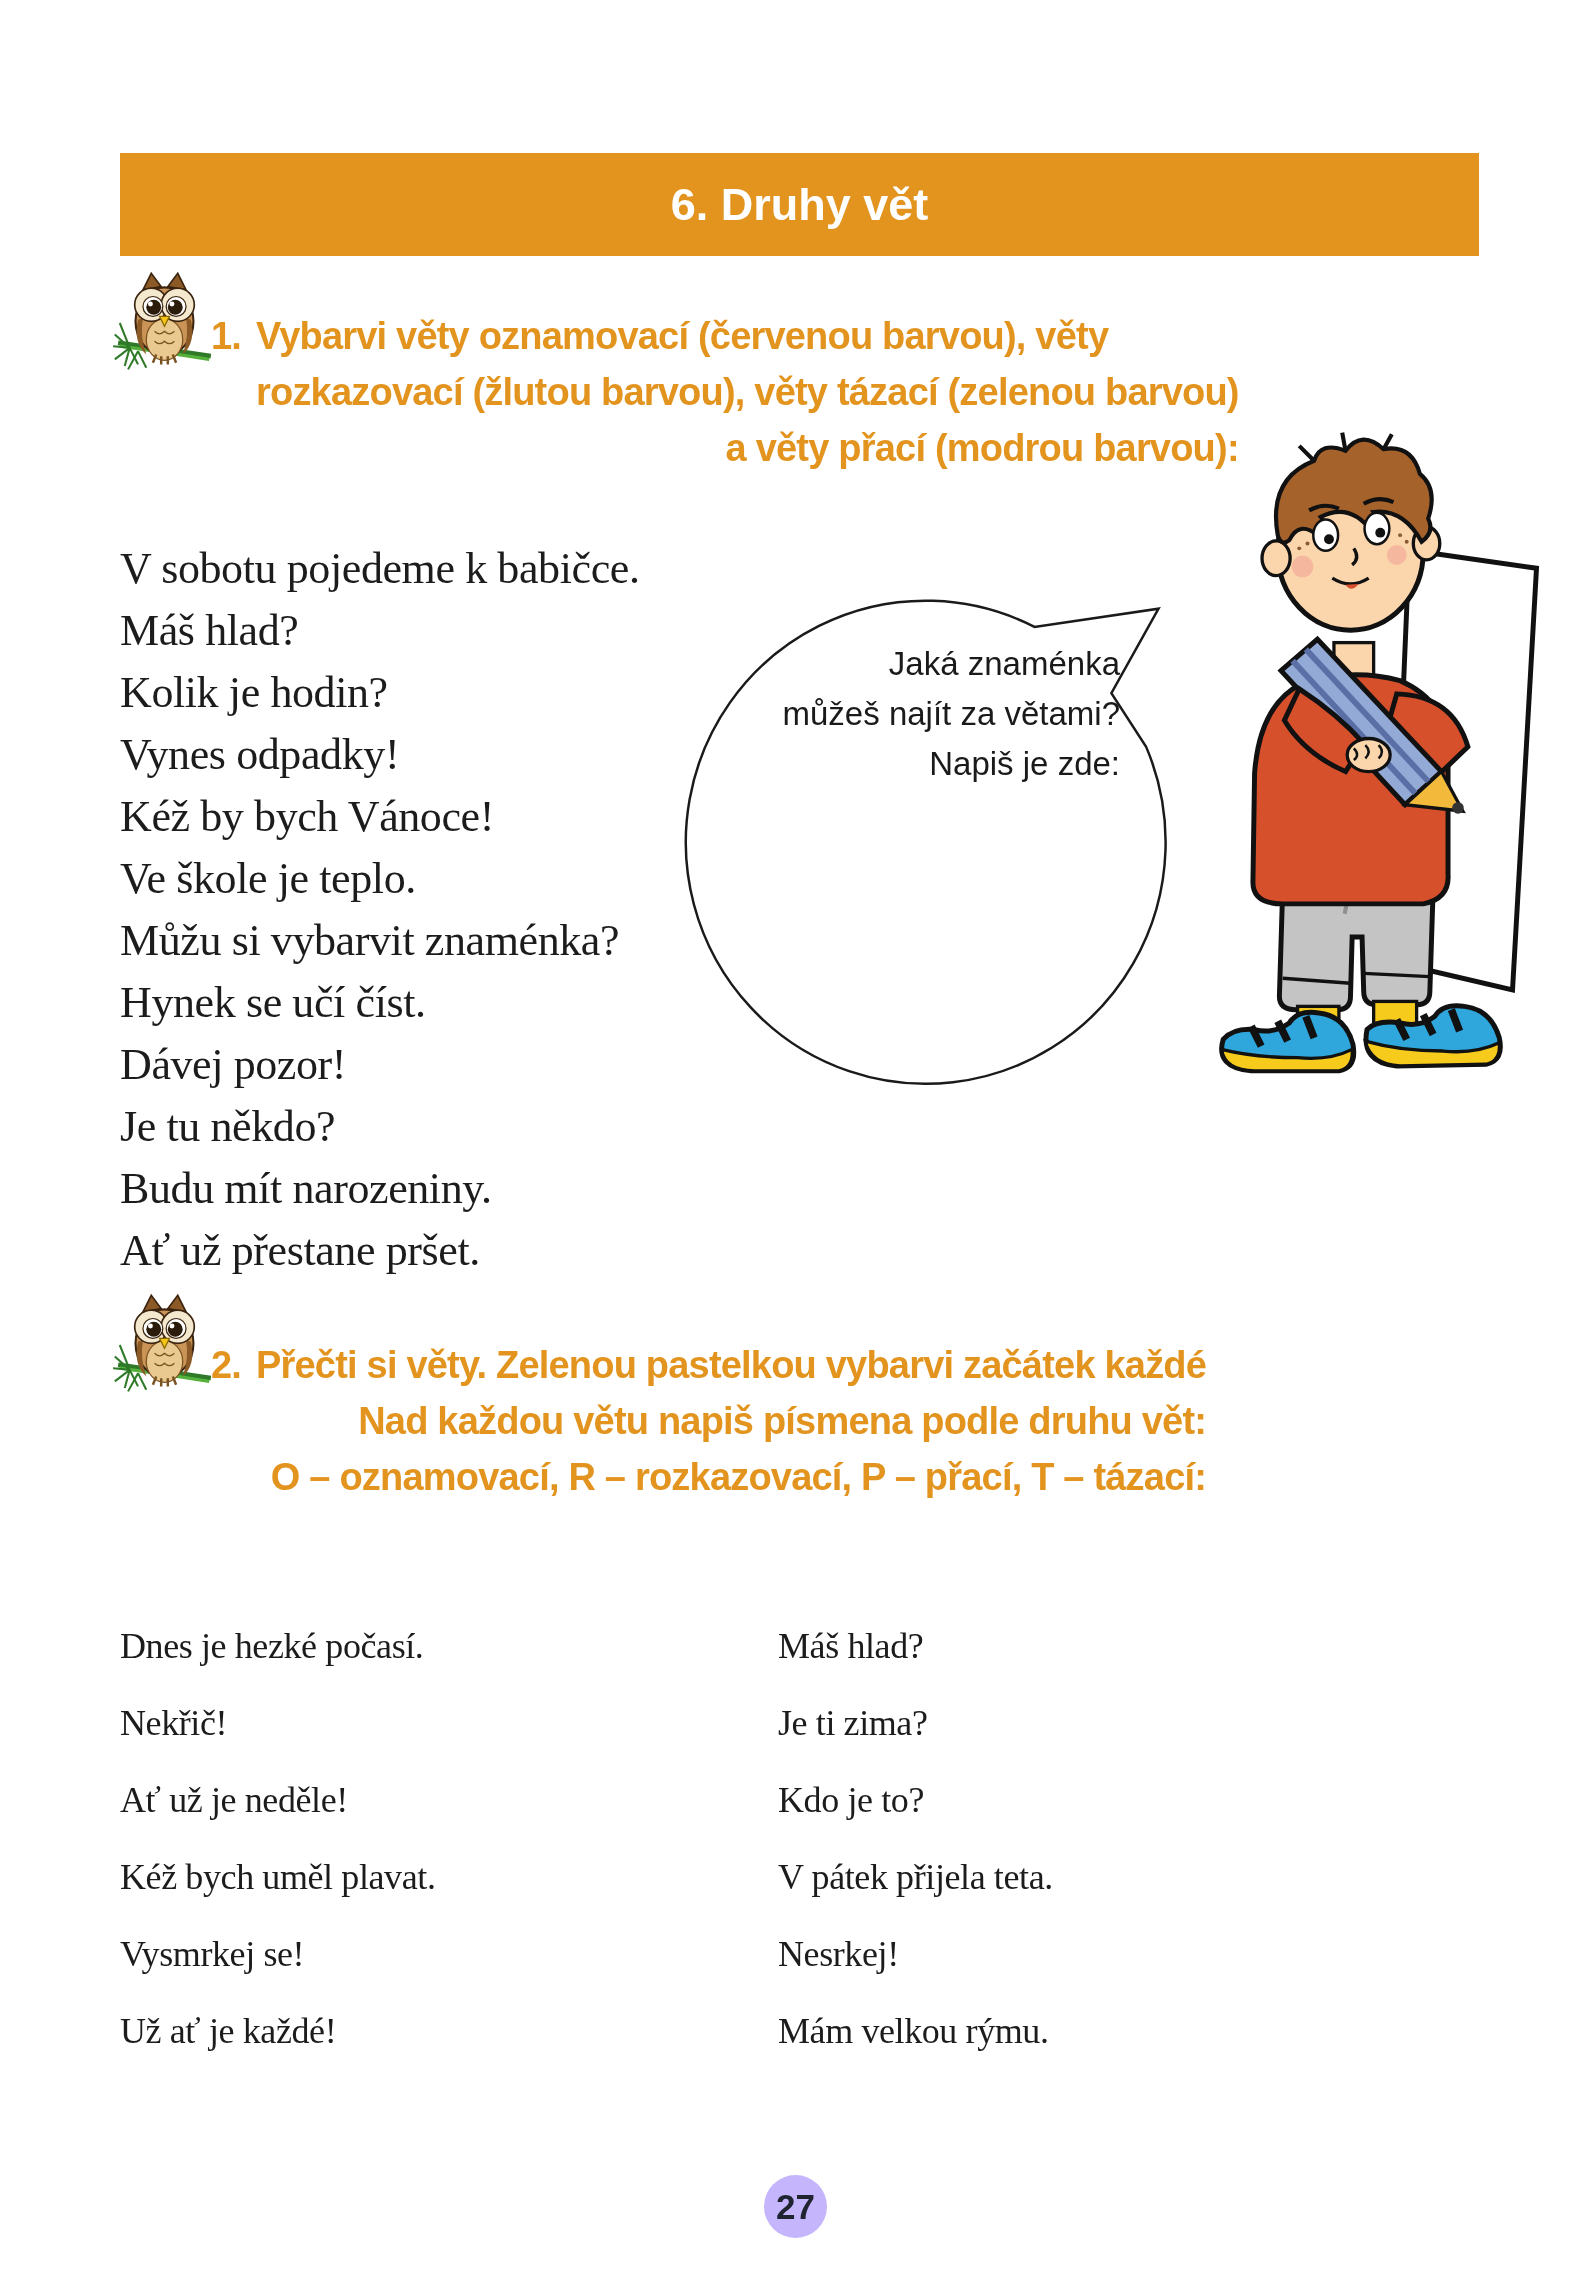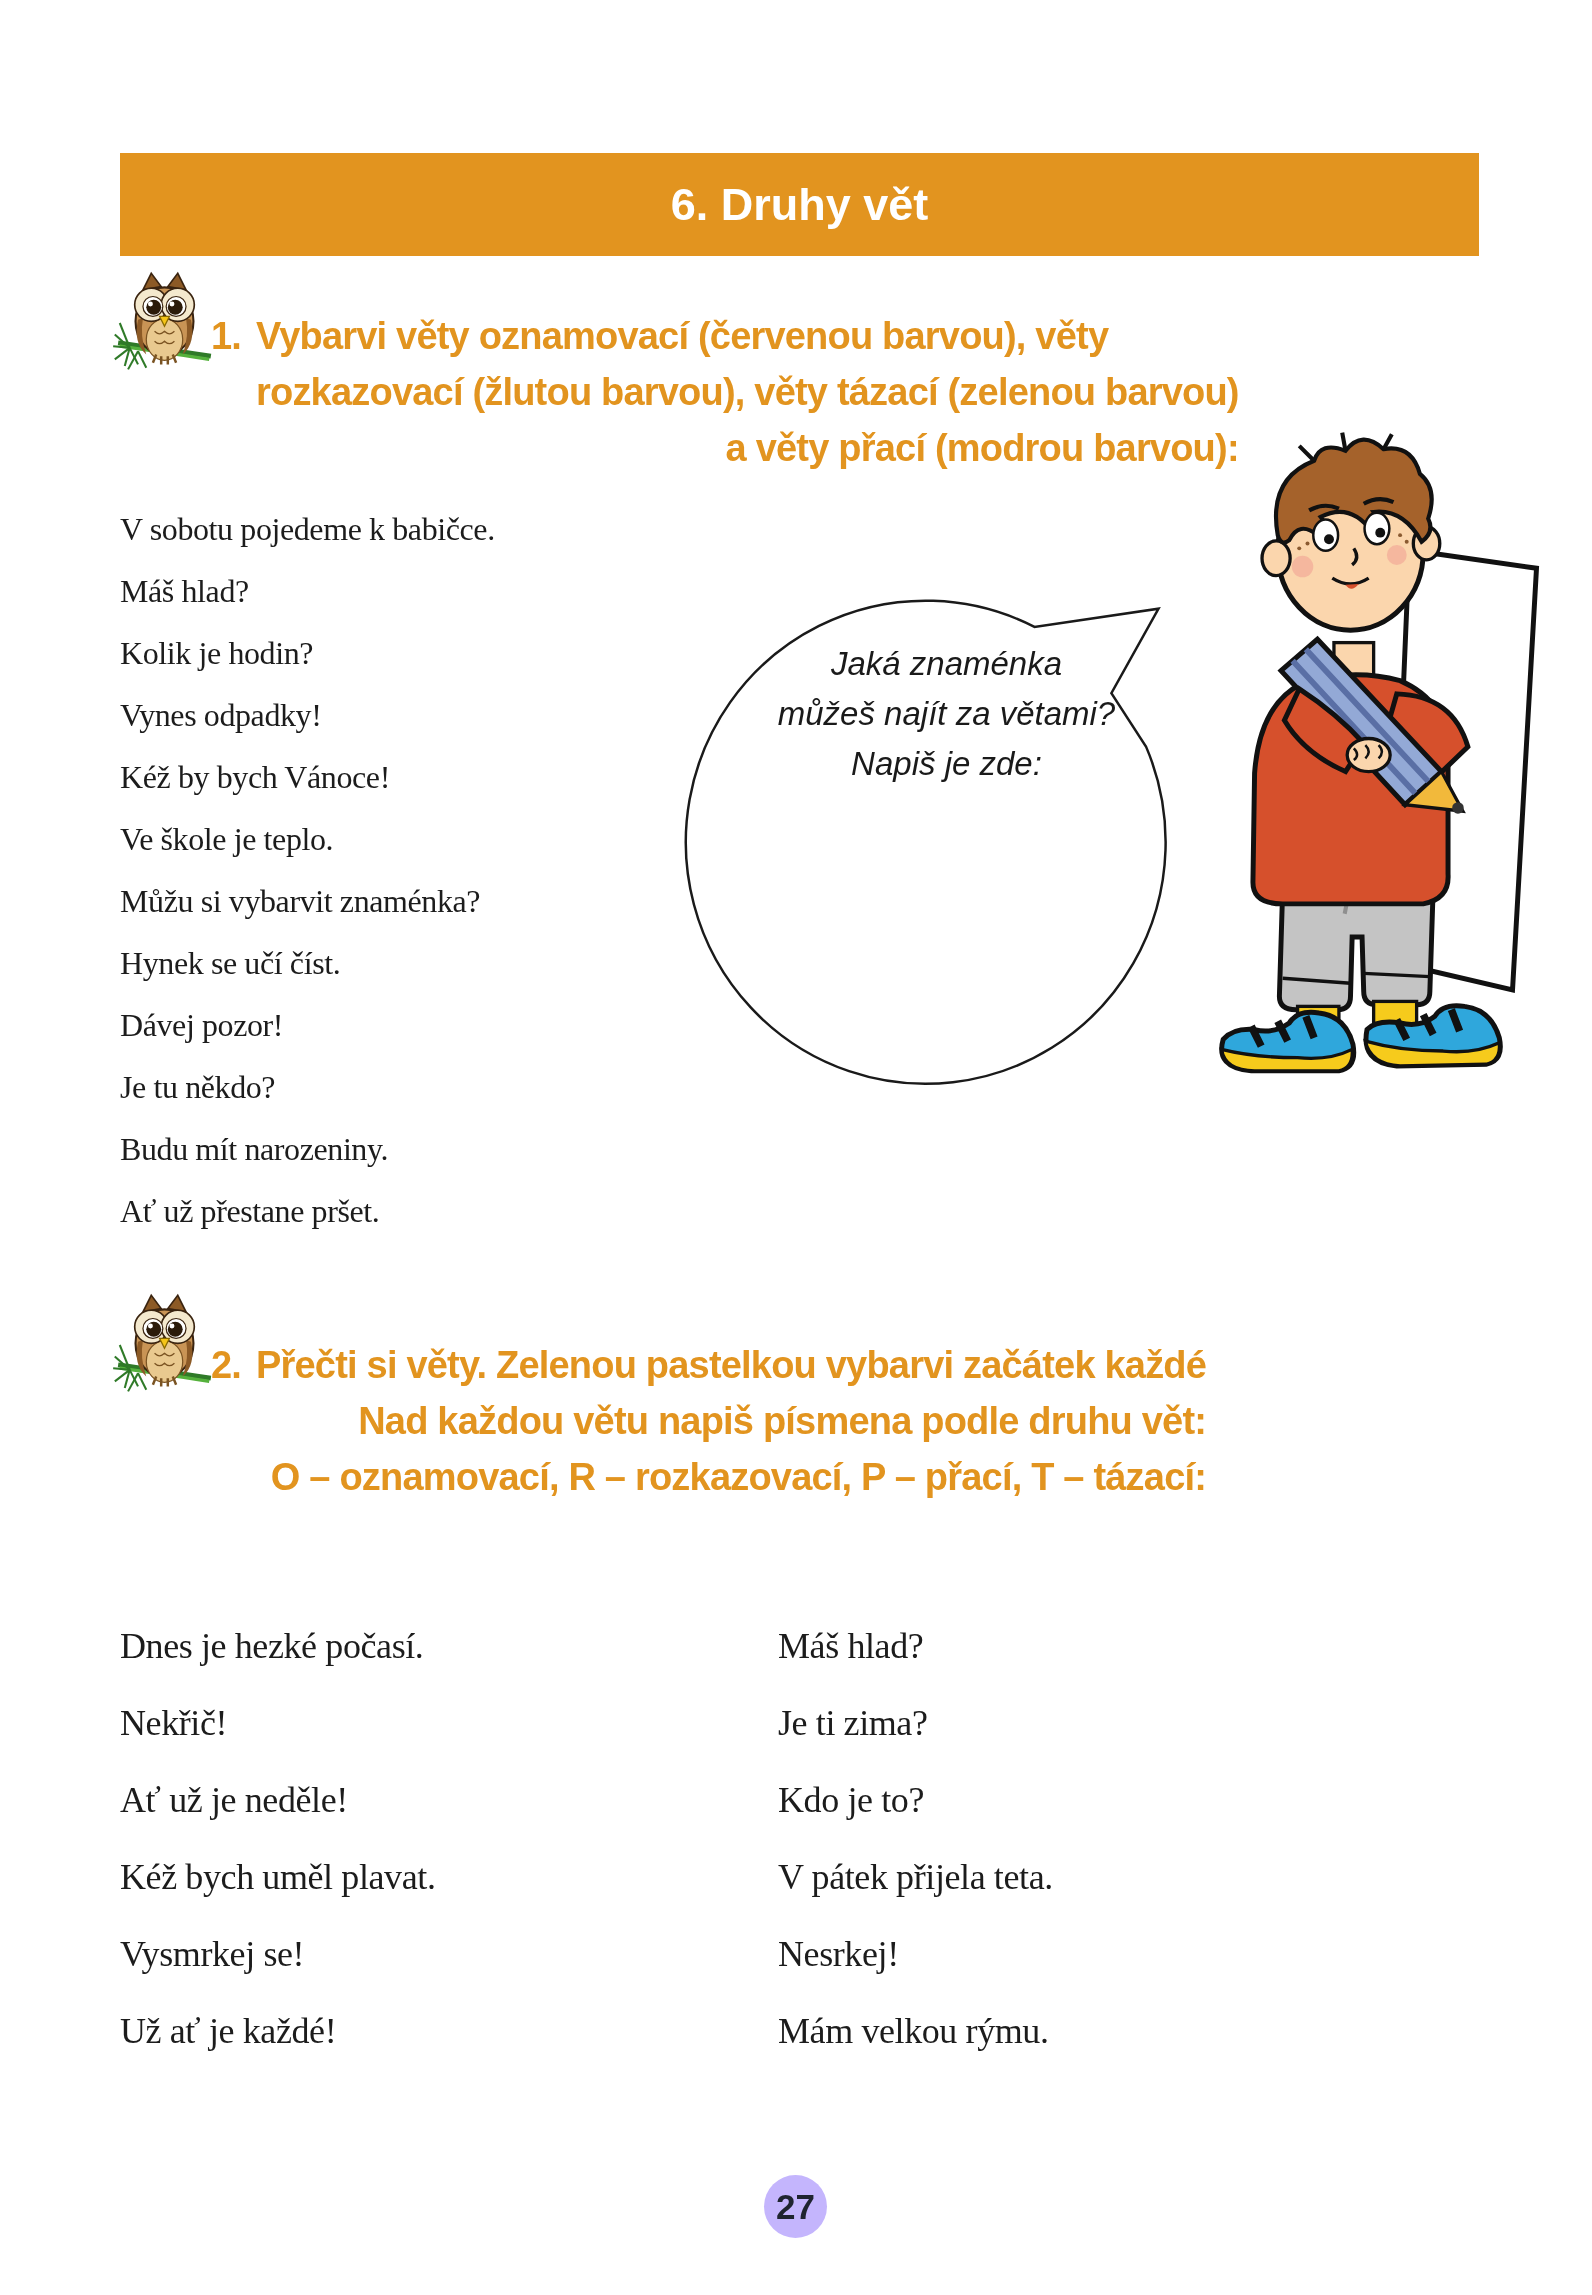--- a/index.html
+++ b/index.html
@@ -44,34 +44,33 @@
   }
   .ex-head-1{top:308px;}
   .ex-head-2{top:1337px;}
   .ex-line{line-height:56px; height:56px;text-align:right;}
   .ex-head-row{display:flex;}
   .ex-num{display:inline-block; width:45px; line-height:56px;}
   .indent{margin-left:45px;}
   
   .sentence-list{
     position:absolute;
-    left:120px; top:498px;
-    font-size:32px;
+    left:120px; top:538px;
+    font-size:44px;
     letter-spacing:-0.4px;
   }
   .sentence{height:62px; line-height:62px; white-space:nowrap;}
   
   .bubble-svg{position:absolute; left:658px; top:569px; width:513px; height:546px;}
   .bubble-text{
     position:absolute;
     left:773px; top:639px;
     width:347px;
-    text-align:center;
-    font-family:"Liberation Sans", sans-serif;
-    font-style:italic;
+    text-align:right;
+    font-family:"Liberation Sans", sans-serif;
     font-size:33px;
     color:#1a1a1a;
   }
   .bubble-line{line-height:50px; white-space:nowrap;}
   
   .boy-svg{position:absolute; left:1175px; top:426px; width:389px; height:649px;}
   
   .col-list{
     position:absolute;
     top:1608px;

